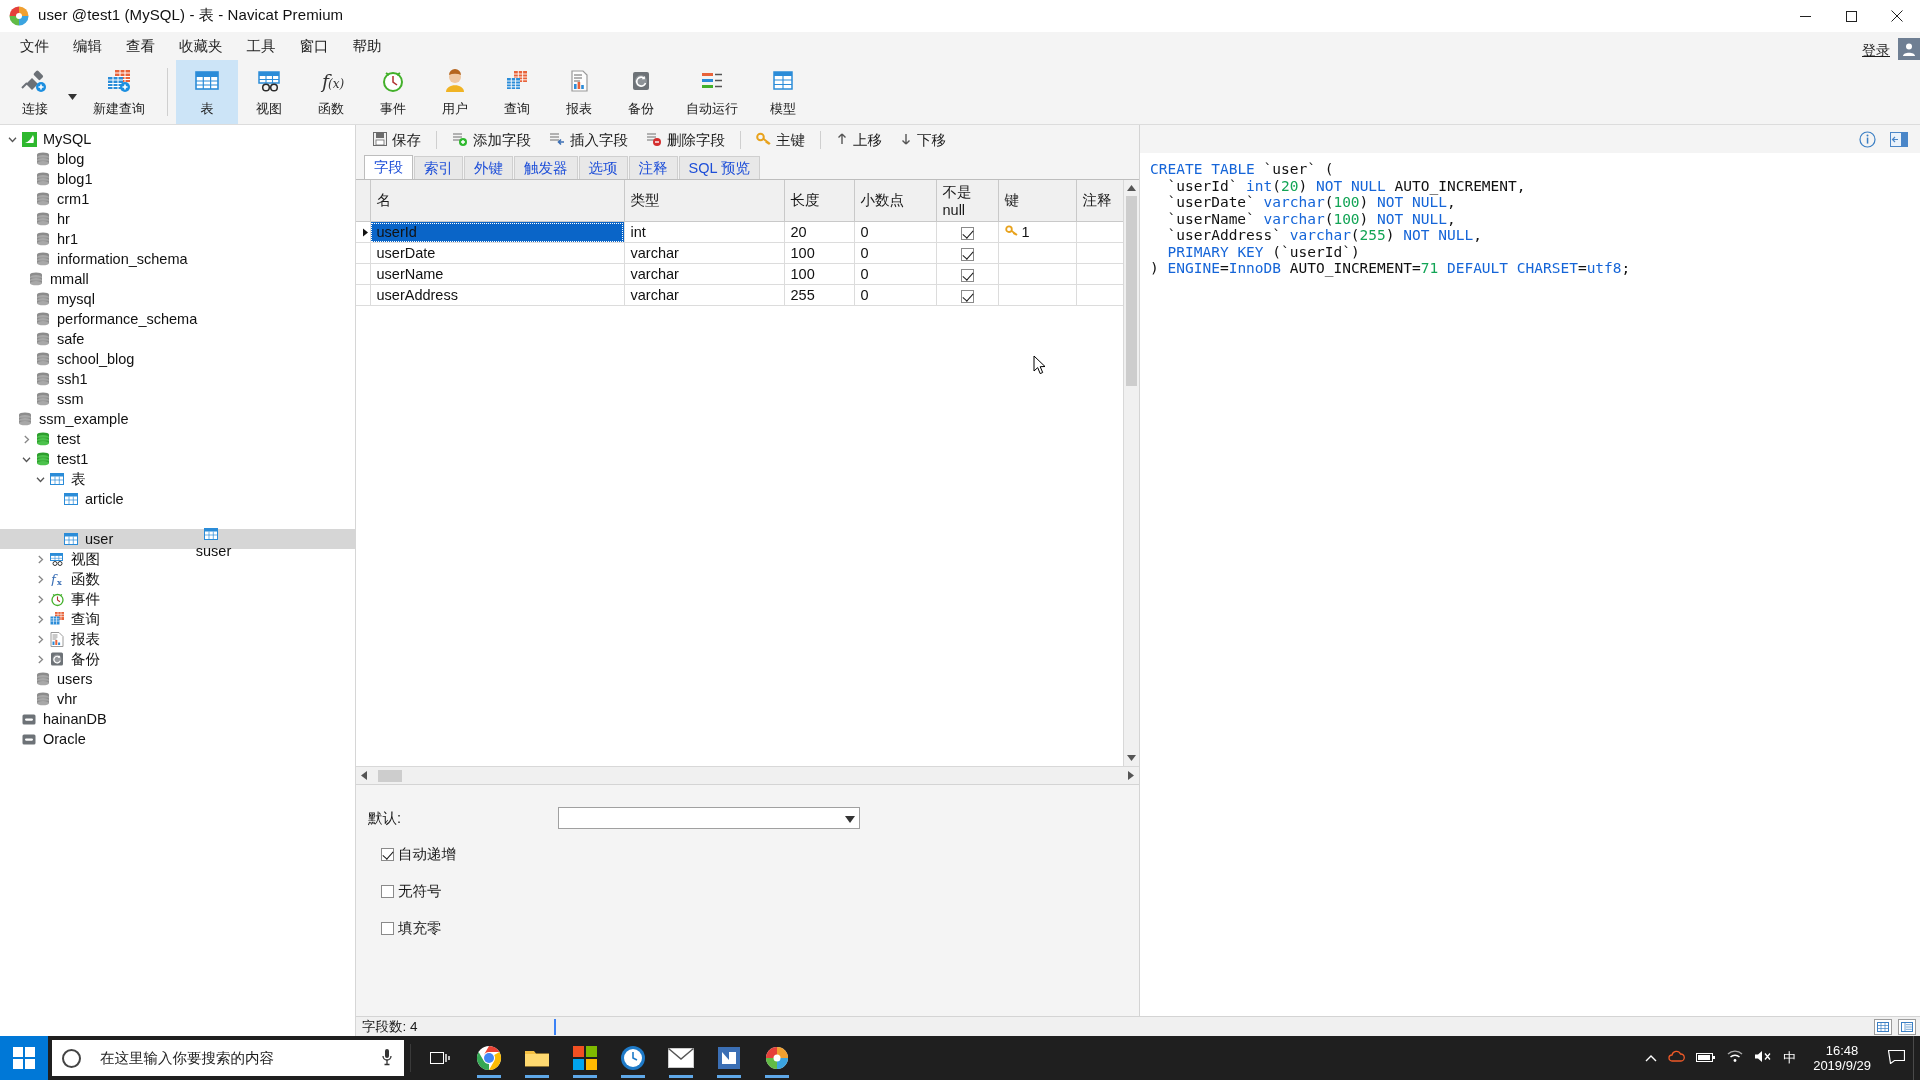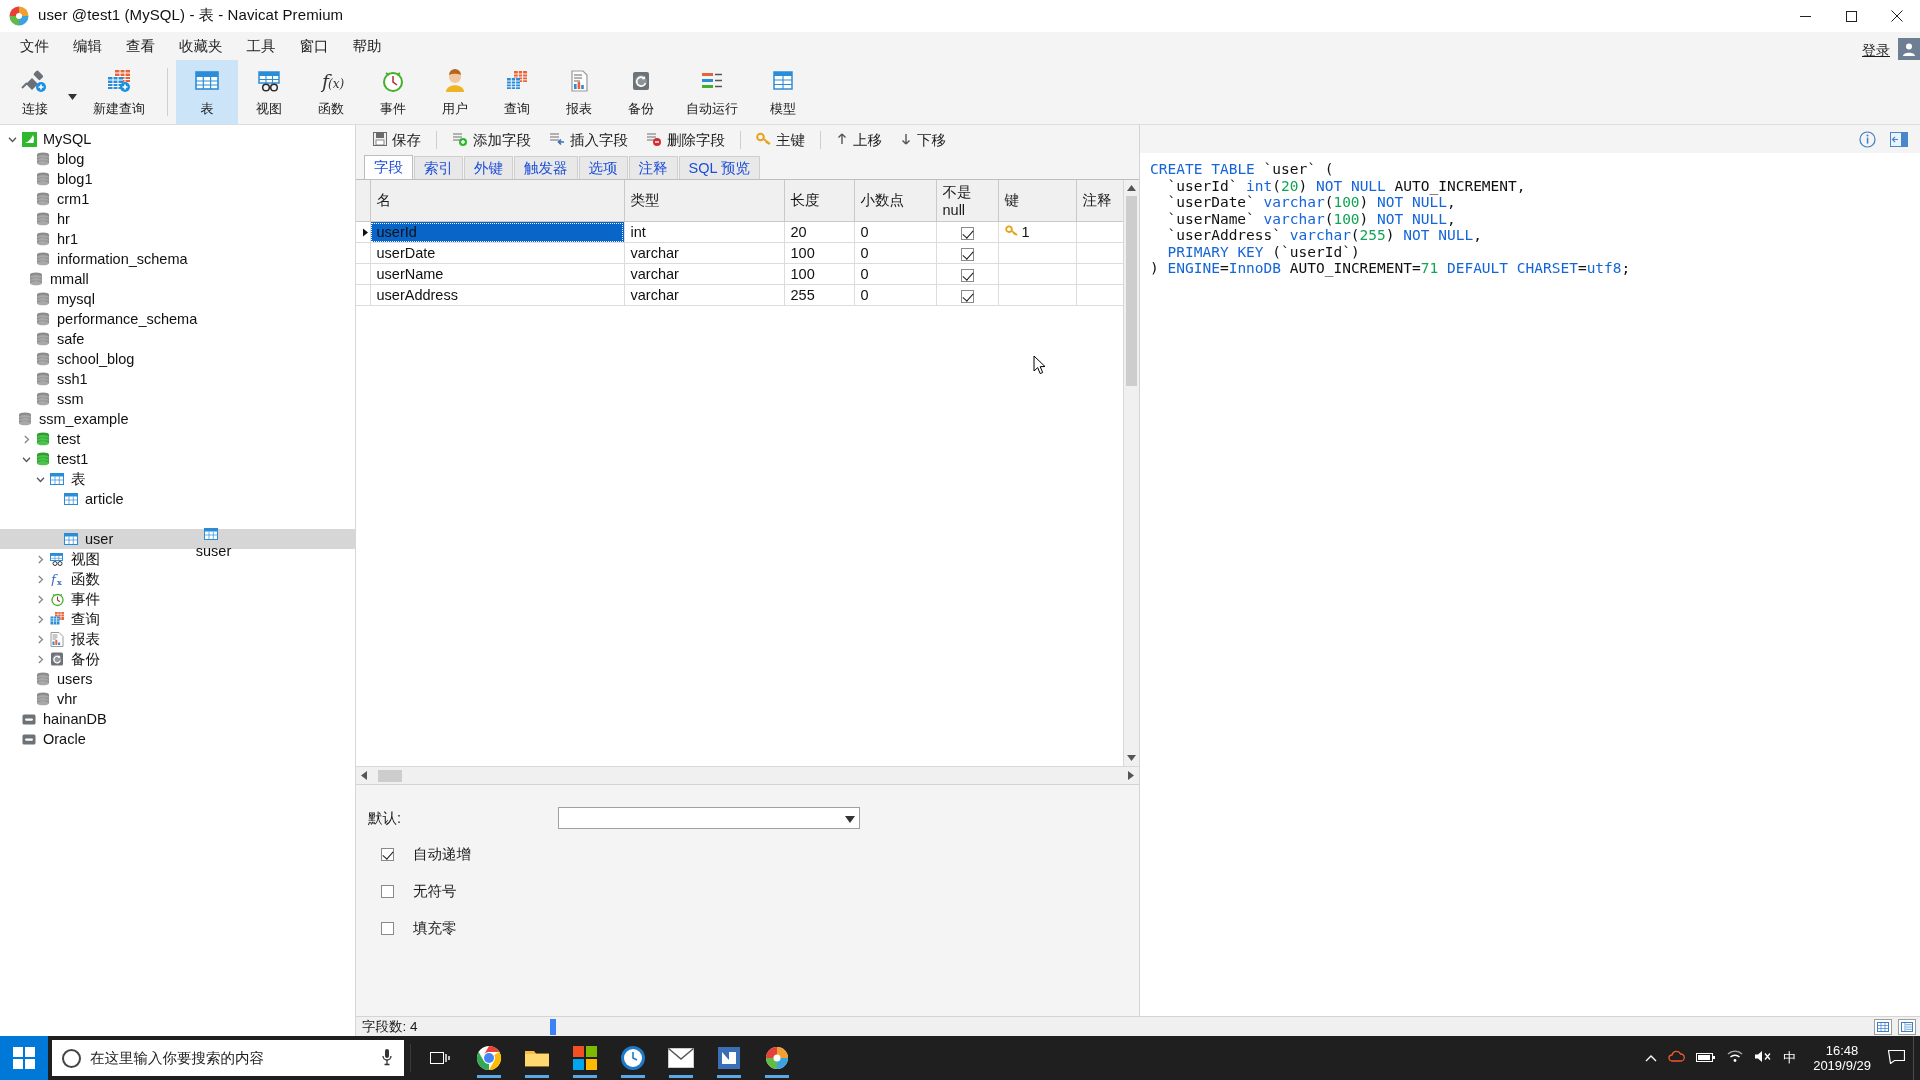--- a/index.html
+++ b/index.html
@@ -126,48 +126,48 @@
   .hthumb { position:absolute; left:6px; top:3px; width:24px; height:12px; background:#cdcdcd; }
 
   
   .props { flex:0 0 232px; background:#f4f4f4; padding:22px 0 0 12px; border-top:1px solid #d4d4d4; }
   .prow { display:flex; align-items:center; margin-bottom:16px; }
   .plabel { width:190px; font-size:14.5px; color:#1a1a1a; }
   .pselect {
     width:302px; height:22px; background:#ffffff; border:1px solid #a0a0a0;
     display:flex; align-items:center; justify-content:flex-end; padding-right:4px;
   }
-  .pcheckrow { display:flex; align-items:center; gap:19px; margin:0 0 18px 13px; font-size:14.5px;}
+  .pcheckrow { display:flex; align-items:center; gap:4px; margin:0 0 18px 13px; font-size:14.5px;}
 
   
   .sqlpanel { flex:0 0 780px; display:flex; flex-direction:column; background:#ffffff; }
   .sqlbar { height:28px; background:#f4f4f4; display:flex; align-items:center; justify-content:flex-end; gap:10px; padding-right:10px; flex:0 0 28px;}
   .sqlbtn { width:22px; height:20px; display:flex; align-items:center; justify-content:center; }
   .sqlcode {
     flex:1 1 auto; padding:8px 10px; font-family:"DejaVu Sans Mono","Liberation Mono",monospace;
     font-size:14.5px; line-height:16.5px; white-space:pre; overflow:hidden; color:#111;
   }
   .kw { color:#1565d8; }
   .num { color:#12a455; }
 
   
   .statusbar {
     height:20px; flex:0 0 20px; background:#f0f0f0; border-top:1px solid #d4d4d4;
     display:flex; align-items:center; font-size:13.5px; color:#1a1a1a; position:relative;
   }
-  .status-left { width:200px; padding-left:6px; border-right:6px solid #3b82f6; height:16px; display:flex; align-items:center;}
+  .status-left { width:200px; padding-left:6px; border-right:2px solid #3b82f6; height:16px; display:flex; align-items:center;}
   .status-right { position:absolute; right:4px; display:flex; gap:6px; }
   .viewbtn { width:18px; height:16px; border:1px solid #9c9c9c; background:#fff; display:flex; align-items:center; justify-content:center;}
 
   
   .taskbar { height:44px; flex:0 0 44px; background:#1f1f1f; display:flex; align-items:center; color:#fff; }
   .startbtn { width:48px; height:44px; display:flex; align-items:center; justify-content:center; background:#0078d7;}
   .searchbox {
     width:352px; height:36px; margin-left:4px; background:#ffffff; color:#222;
-    display:flex; align-items:center; gap:9px; padding:4px 10px; font-size:14.5px;
+    display:flex; align-items:center; gap:19px; padding:4px 10px; font-size:14.5px;
   }
   .circ { width:19px; height:19px; border:2px solid #444; border-radius:50%; flex:0 0 19px;}
   .tasksep { width:1px; height:28px; background:#3a3a3a; margin:0 6px; }
   .tbicon { width:48px; height:44px; display:flex; align-items:center; justify-content:center; position:relative;}
   .tbicon.run::after { content:""; position:absolute; bottom:2px; left:12px; width:24px; height:3px; background:#5fa8e8; }
   .tray { margin-left:auto; display:flex; align-items:center; gap:11px; padding-right:8px; font-size:13px;}
   .clock { text-align:center; line-height:15px; font-size:13px; padding:0 6px;}
   .showdesk { width:7px; height:44px; border-left:1px solid #4a4a4a; }
 
   .cursor-arrow { position:absolute; left:1033px; top:355px; pointer-events:none; z-index:50; }

